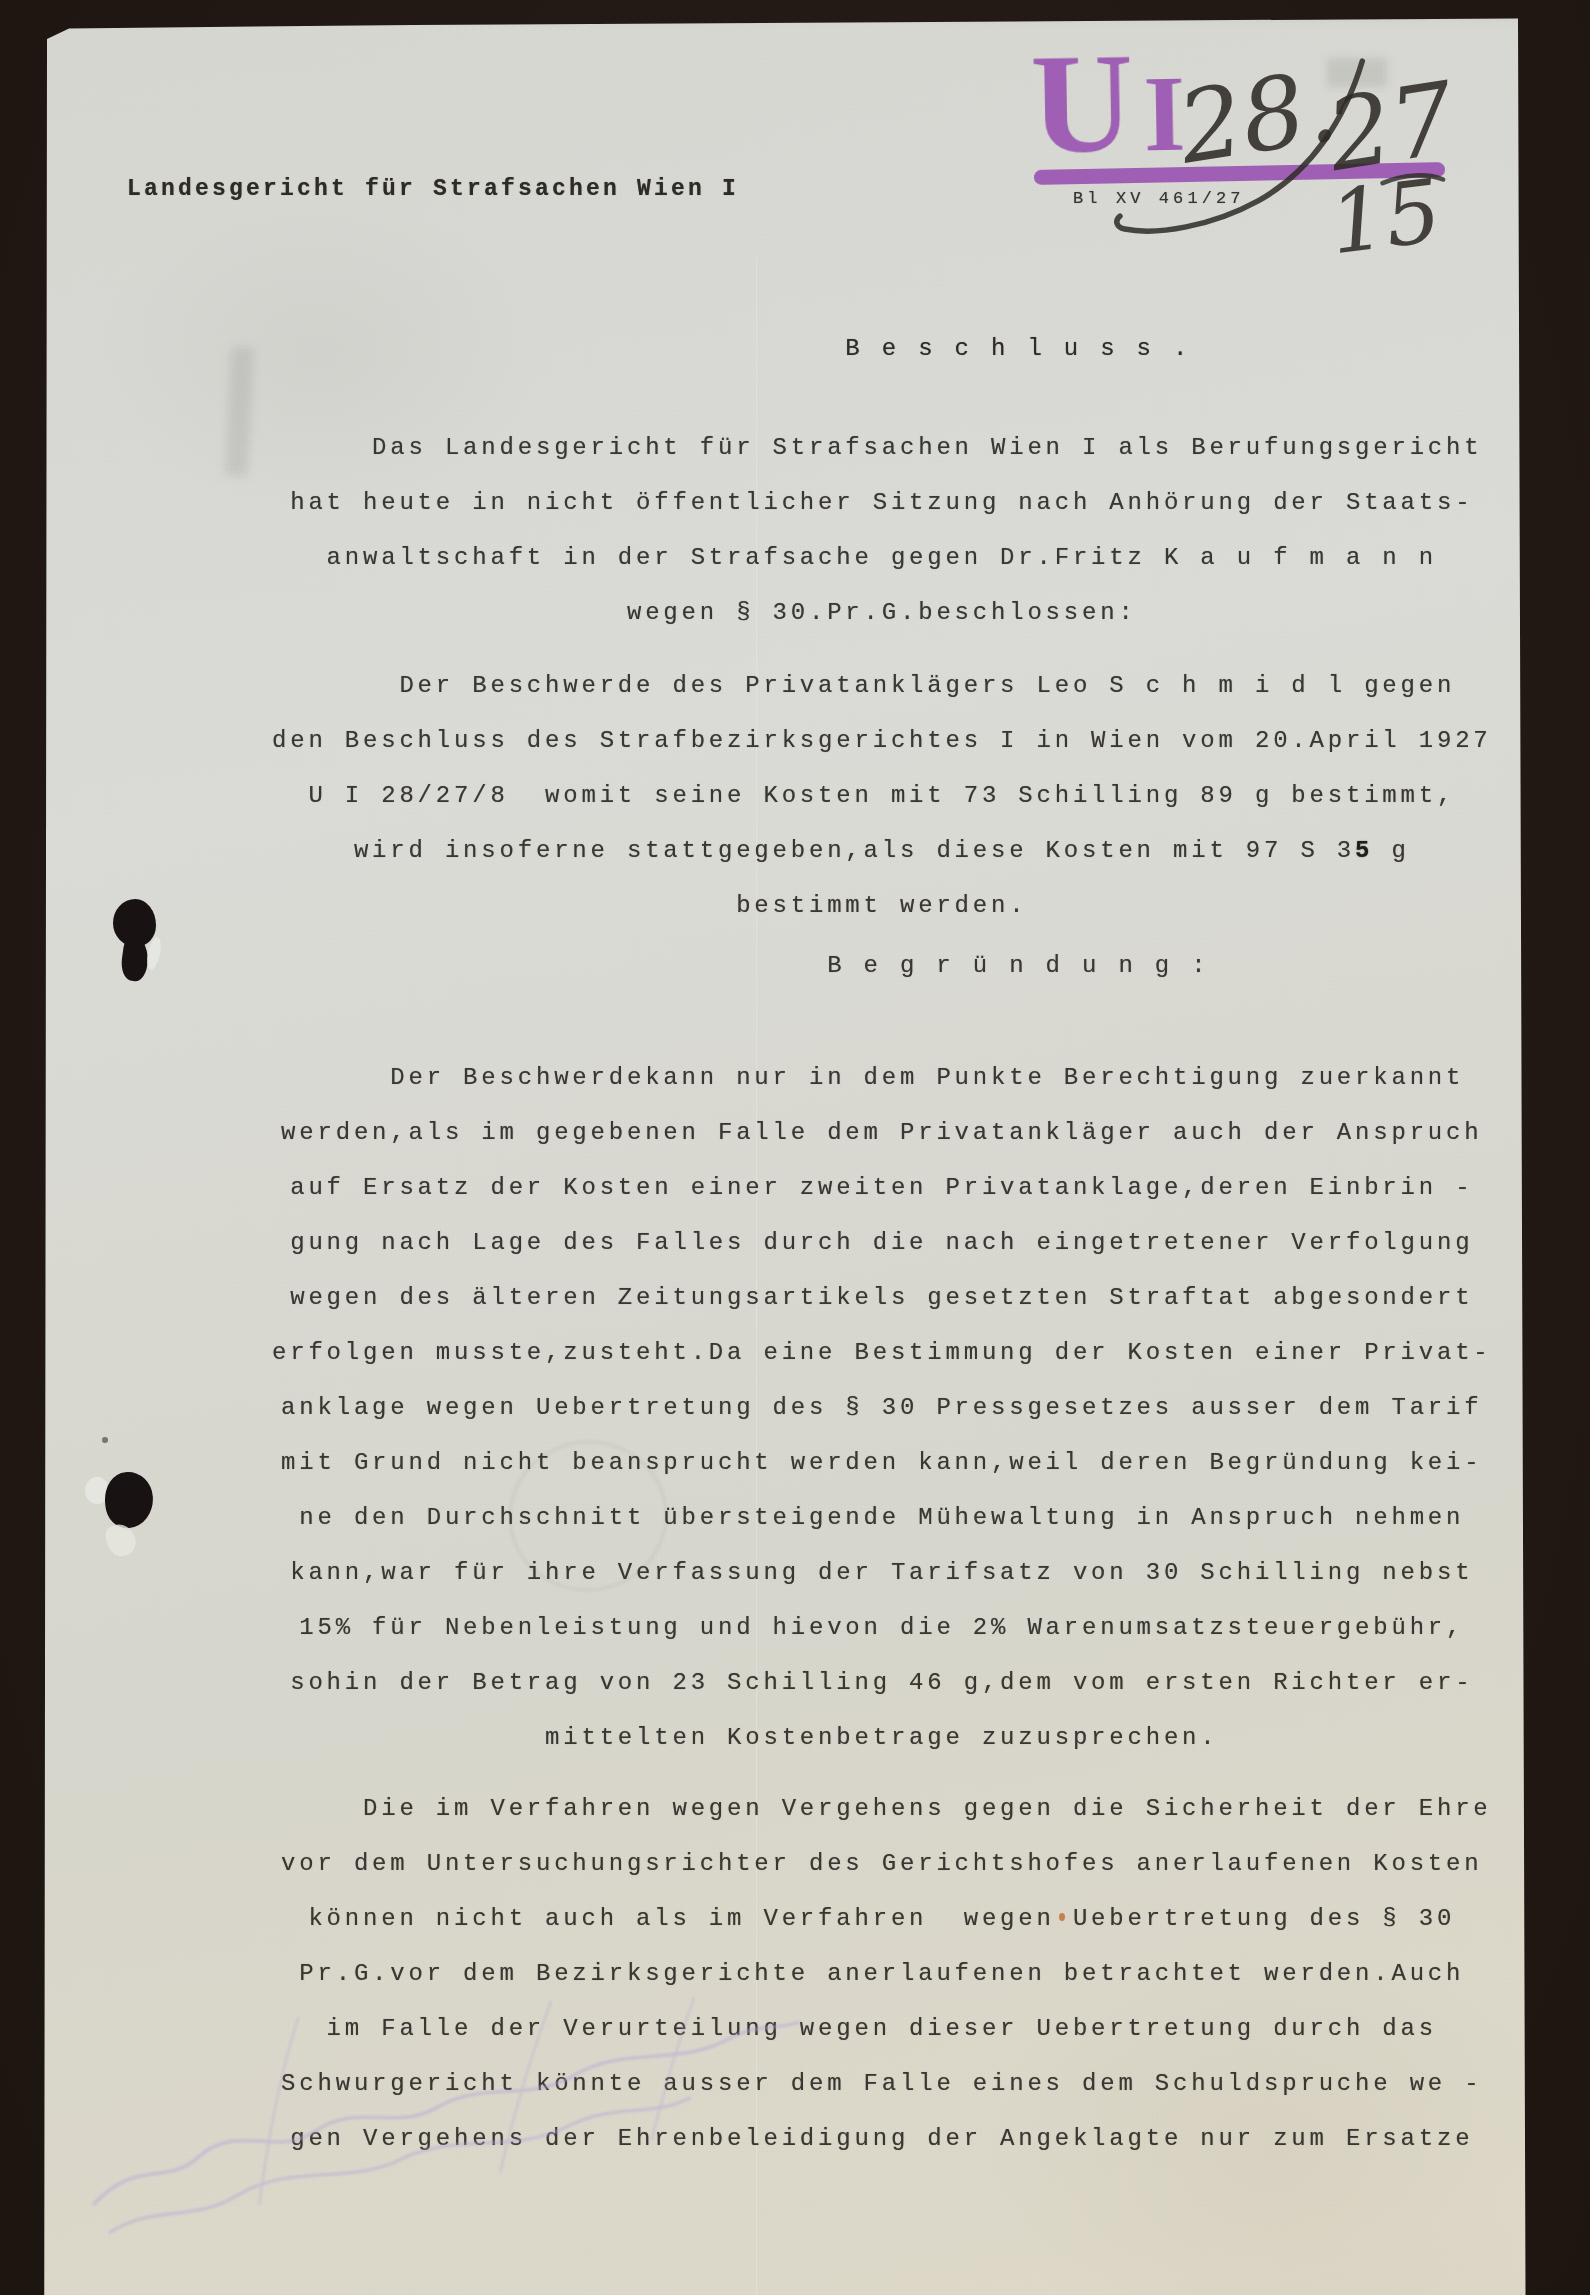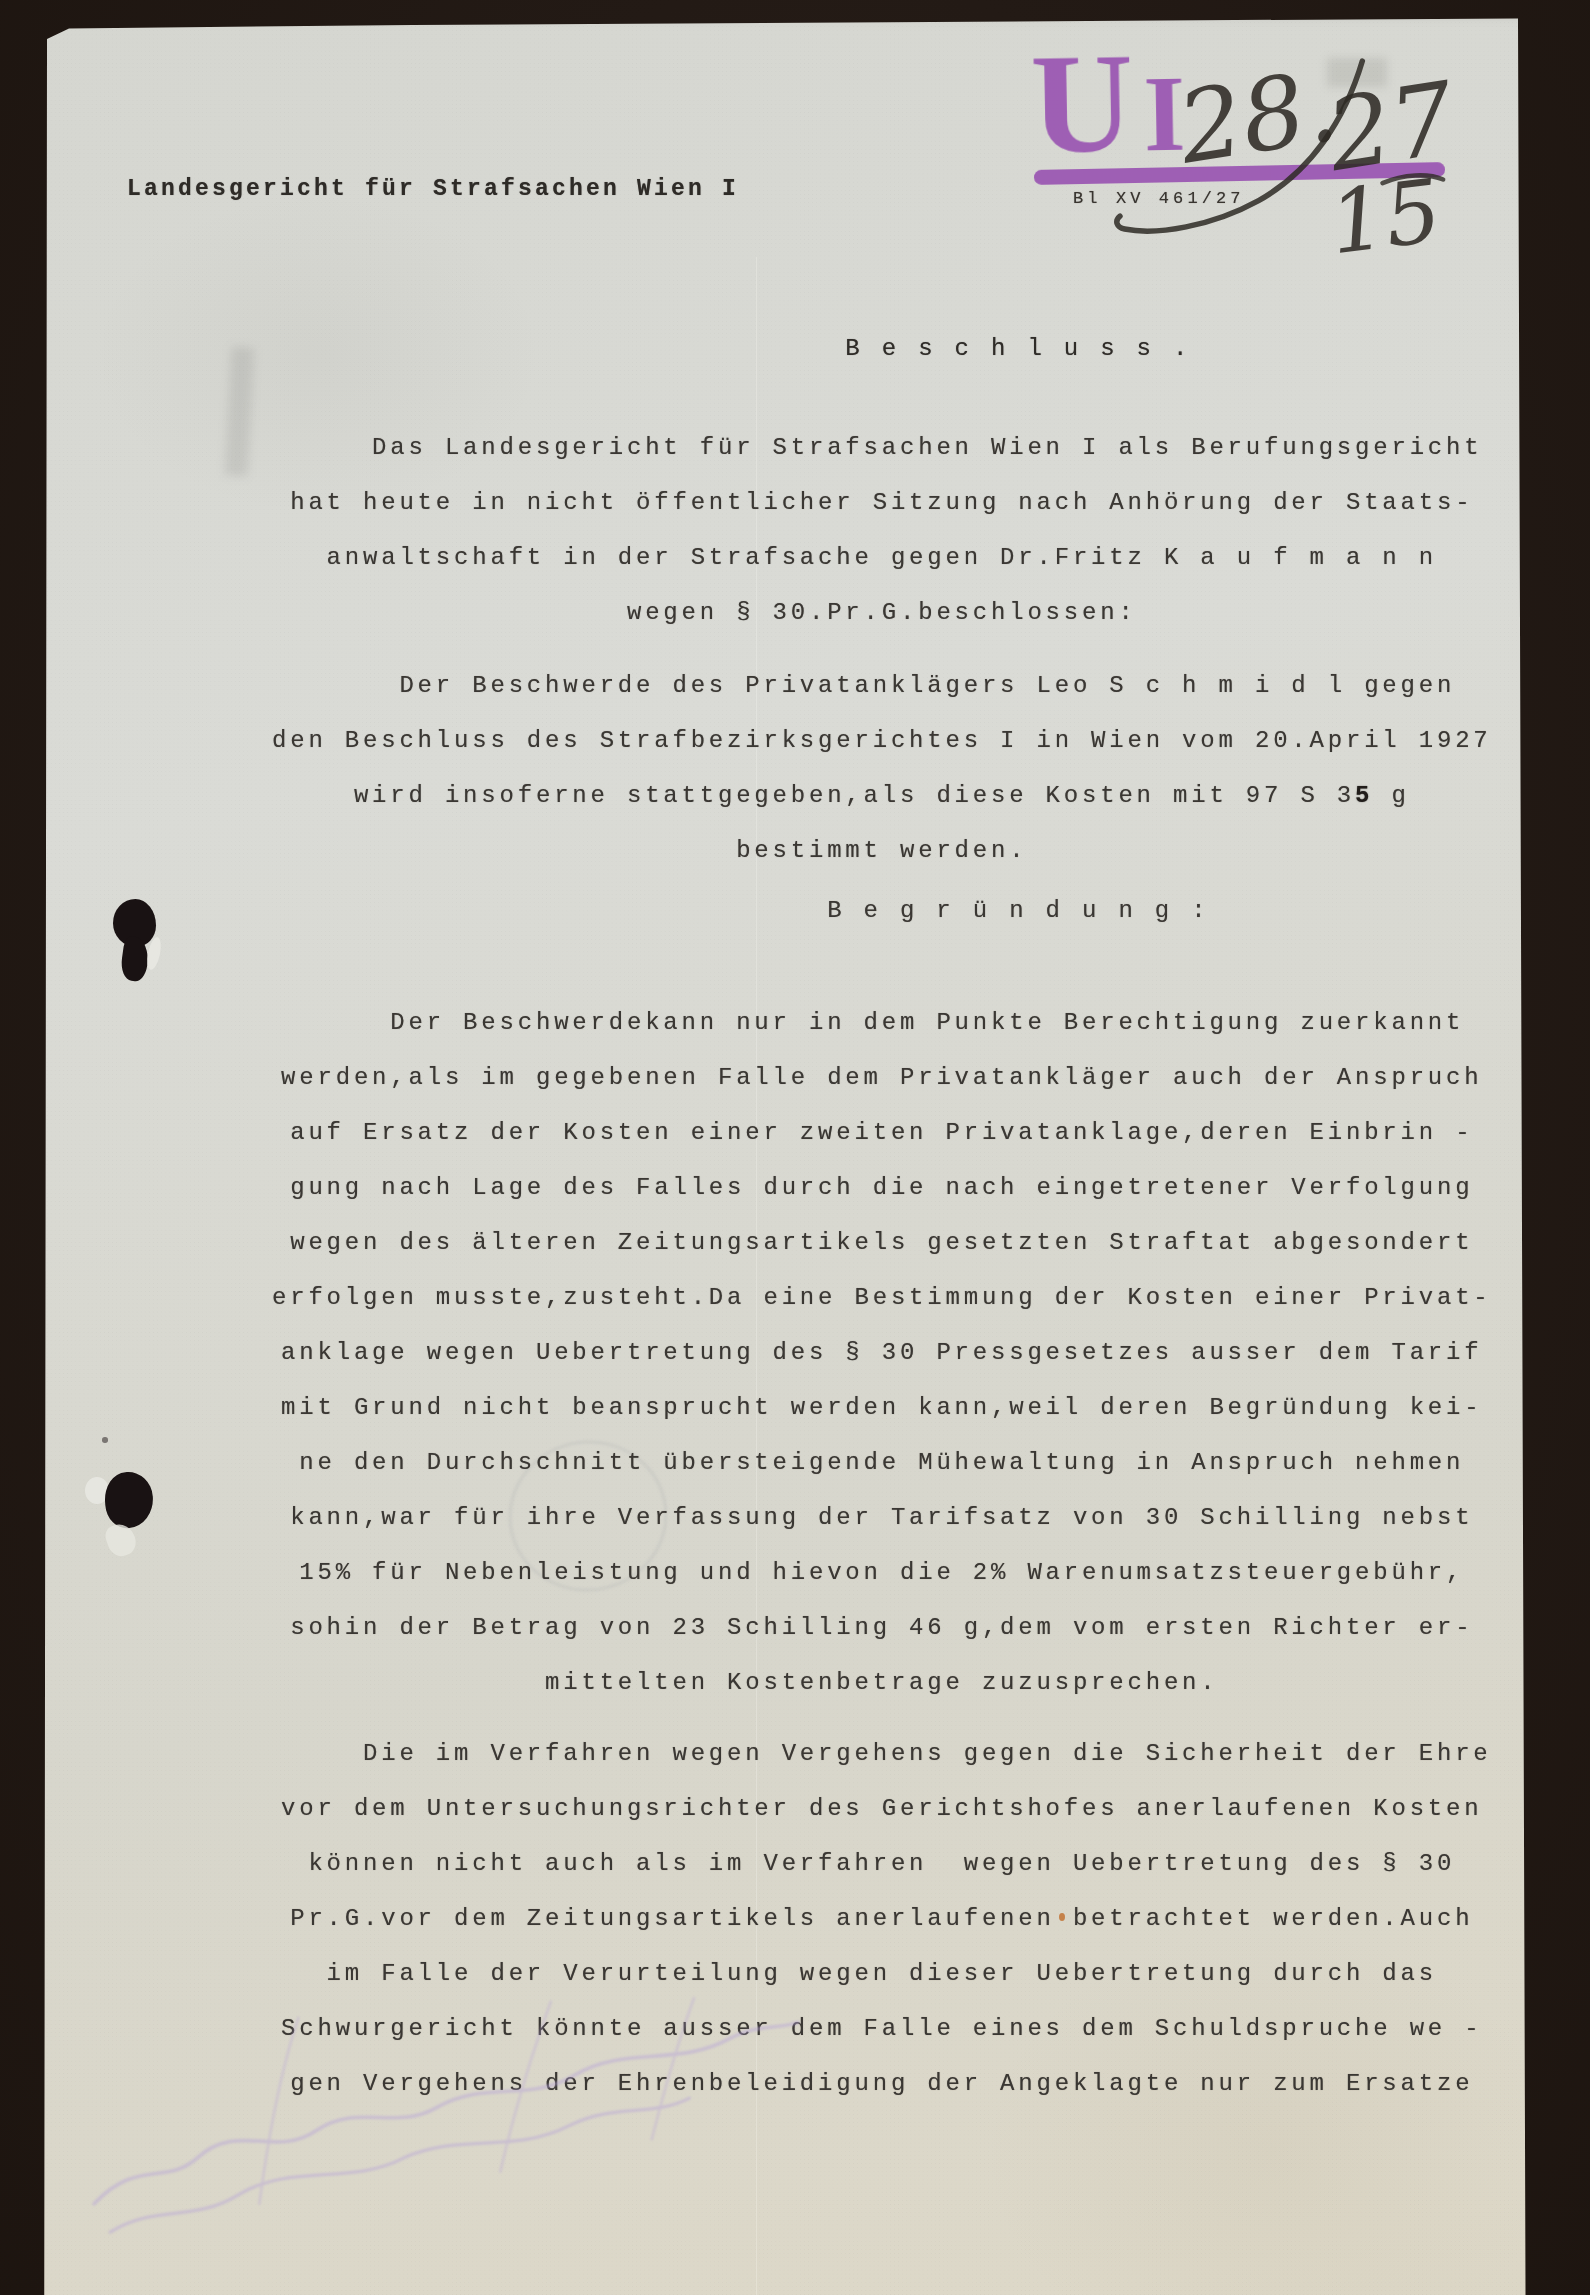--- a/index.html
+++ b/index.html
@@ -97,40 +97,41 @@
   <div id="ref-typed" class="type">Bl XV 461/27</div>
 
   <div id="body-block" class="type">
     <div class="line title-line">               B e s c h l u s s .</div>
     <div class="line">     Das Landesgericht für Strafsachen Wien I als Berufungsgericht</div>
     <div class="line">hat heute in nicht öffentlicher Sitzung nach Anhörung der Staats-</div>
     <div class="line">anwaltschaft in der Strafsache gegen Dr.Fritz K a u f m a n n</div>
     <div class="line">wegen § 30.Pr.G.beschlossen:</div>
     <div class="line mt40">     Der Beschwerde des Privatanklägers Leo S c h m i d l gegen</div>
     <div class="line">den Beschluss des Strafbezirksgerichtes I in Wien vom 20.April 1927</div>
+    <div class="line">U I 28/27/8  womit seine Kosten mit 73 Schilling 89 g bestimmt,</div>
     <div class="line"><span>wird insoferne stattgegeben,als diese Kosten mit 97 S 3</span><span class="bold-digit">5</span><span> g</span></div>
     <div class="line">bestimmt werden.</div>
     <div class="line mt10">               B e g r ü n d u n g :</div>
     <div class="line mt125">     Der Beschwerdekann nur in dem Punkte Berechtigung zuerkannt</div>
     <div class="line">werden,als im gegebenen Falle dem Privatankläger auch der Anspruch</div>
     <div class="line">auf Ersatz der Kosten einer zweiten Privatanklage,deren Einbrin -</div>
     <div class="line">gung nach Lage des Falles durch die nach eingetretener Verfolgung</div>
     <div class="line">wegen des älteren Zeitungsartikels gesetzten Straftat abgesondert</div>
     <div class="line">erfolgen musste,zusteht.Da eine Bestimmung der Kosten einer Privat-</div>
     <div class="line">anklage wegen Uebertretung des § 30 Pressgesetzes ausser dem Tarif</div>
     <div class="line">mit Grund nicht beansprucht werden kann,weil deren Begründung kei-</div>
     <div class="line">ne den Durchschnitt übersteigende Mühewaltung in Anspruch nehmen</div>
     <div class="line">kann,war für ihre Verfassung der Tarifsatz von 30 Schilling nebst</div>
     <div class="line">15% für Nebenleistung und hievon die 2% Warenumsatzsteuergebühr,</div>
     <div class="line">sohin der Betrag von 23 Schilling 46 g,dem vom ersten Richter er-</div>
     <div class="line">mittelten Kostenbetrage zuzusprechen.</div>
     <div class="line mt35">     Die im Verfahren wegen Vergehens gegen die Sicherheit der Ehre</div>
     <div class="line">vor dem Untersuchungsrichter des Gerichtshofes anerlaufenen Kosten</div>
     <div class="line">können nicht auch als im Verfahren  wegen Uebertretung des § 30</div>
-    <div class="line">Pr.G.vor dem Zeitungsartikels anerlaufenen betrachtet werden.Auch</div>
+    <div class="line">Pr.G.vor dem Bezirksgerichte anerlaufenen betrachtet werden.Auch</div>
     <div class="line">im Falle der Verurteilung wegen dieser Uebertretung durch das</div>
     <div class="line">Schwurgericht könnte ausser dem Falle eines dem Schuldspruche we -</div>
     <div class="line">gen Vergehens der Ehrenbeleidigung der Angeklagte nur zum Ersatze</div>
   </div>
 
   <div class="hole" id="hole-1-main"></div>
   <div class="hole" id="hole-1-tail"></div>
   <div id="hole-1-flap"></div>
   <div id="hole-2-flap-left"></div>
   <div class="hole" id="hole-2-main"></div>

